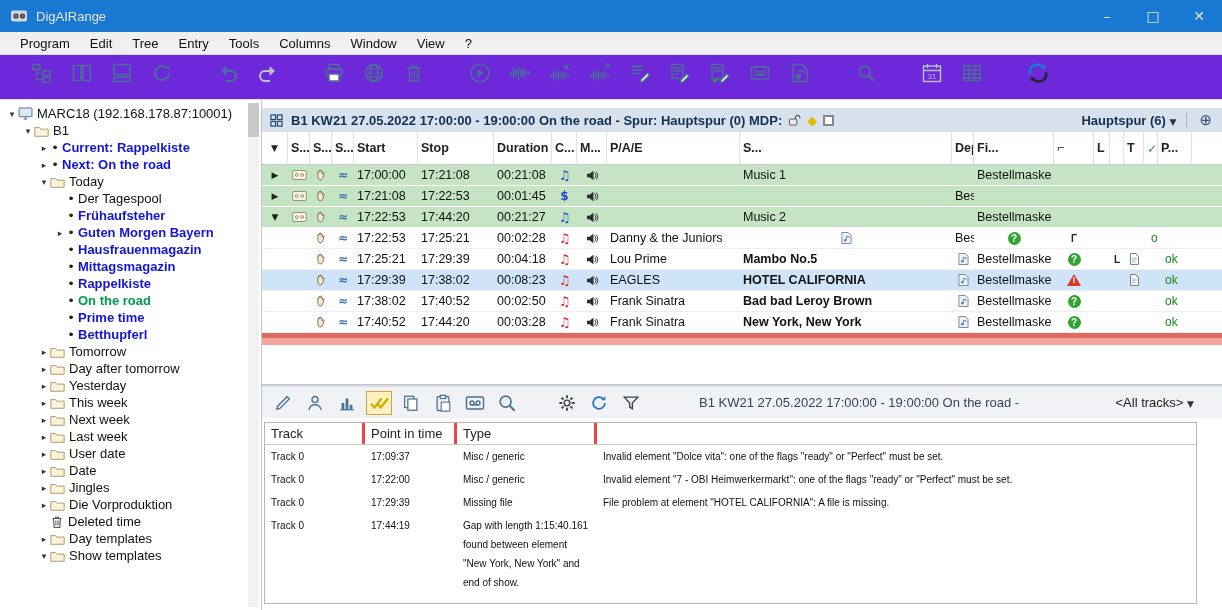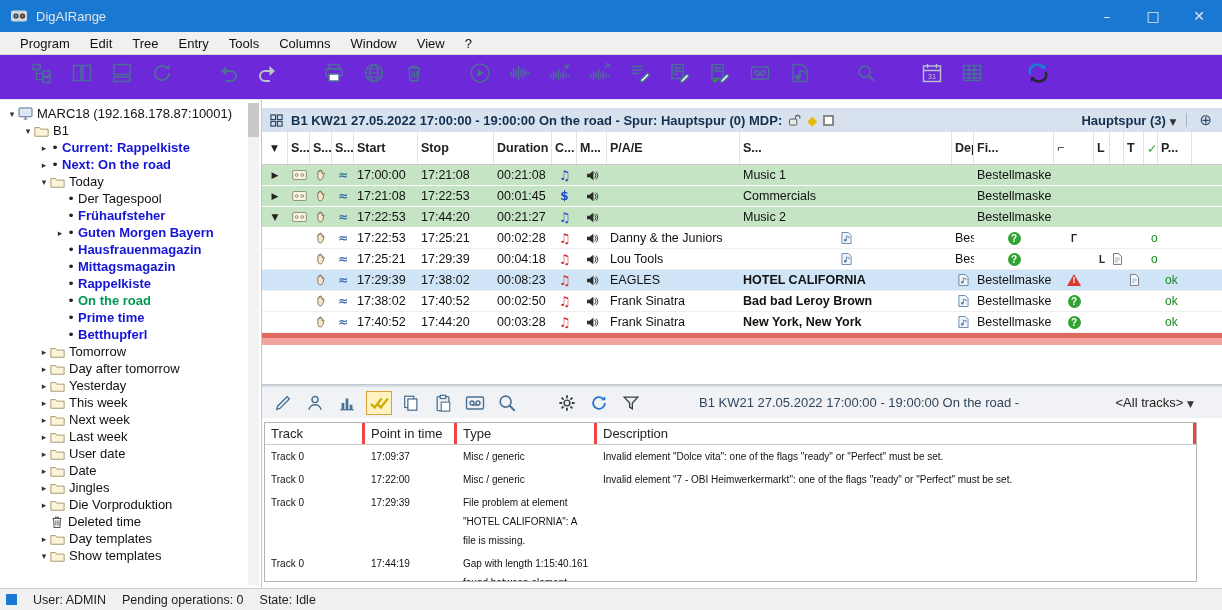--- a/index.html
+++ b/index.html
@@ -542,21 +542,21 @@
         <span id="lockIcon" style="display:flex">
             <svg viewBox="0 0 14 13" width="13" height="12">
               <rect x="1.5" y="5.5" width="8" height="6.5" rx="1" fill="#e8e8e8" stroke="#555"></rect>
               <path d="M8 5.5V3.8A2.5 2.5 0 0 1 12.8 3v2" fill="none" stroke="#555" stroke-width="1.2"></path>
             </svg>
           </span>
         <span class="diamond glyph">◆</span>
         <span class="sq"></span>
         <div class="spacer"></div>
         <span class="track-sel">
-          <b>Hauptspur (3)</b>
+          <b>Hauptspur (6)</b>
           <span class="dd">▼</span>
         </span>
         <span class="sep"></span>
         <span class="plus">⊕</span>
       </div>
 
       <div class="sched-cols" id="schedCols" style="grid-template-columns: 26px 22px 22px 22px 64px 76px 58px 25px 30px 133px 212px 22px 80px 40px 16px 14px 20px 14px 34px 1fr;">
           <div class="hcell first">▼</div>
           <div class="hcell">S...</div>
           <div class="hcell">S...</div>
@@ -658,21 +658,20 @@
             </div>
             <div class="scell center">
               <span style="display:flex">
                 <svg viewBox="0 0 14 12" width="13" height="11">
                   <path d="M1 4h2.8L8 .8v10.4L3.8 8H1z" fill="#2c2c2c"></path>
                   <path d="M9.5 3a4.5 4.5 0 0 1 0 6M11 1.8a6.5 6.5 0 0 1 0 8.4" fill="none" stroke="#2c2c2c" stroke-width="1"></path>
                 </svg>
               </span>
             </div>
             <div class="scell"></div>
-            <div class="scell">Commercials</div>
             <div class="scell center"></div>
             <div class="scell">Bestellmaske</div>
             <div class="scell center"></div>
             <div class="scell center"></div>
             <div class="scell center"></div>
             <div class="scell center"></div>
             <div class="scell center"></div>
             <div class="scell"></div>
             <div class="scell center"></div>
           </div>
@@ -797,21 +796,22 @@
               <span class="cat music2">♫</span>
             </div>
             <div class="scell center">
               <span style="display:flex">
                 <svg viewBox="0 0 14 12" width="13" height="11">
                   <path d="M1 4h2.8L8 .8v10.4L3.8 8H1z" fill="#2c2c2c"></path>
                   <path d="M9.5 3a4.5 4.5 0 0 1 0 6M11 1.8a6.5 6.5 0 0 1 0 8.4" fill="none" stroke="#2c2c2c" stroke-width="1"></path>
                 </svg>
               </span>
             </div>
-            <div class="scell">Lou Tools</div>
+            <div class="scell">Lou Prime</div>
+            <div class="scell  bold">Mambo No.5</div>
             <div class="scell center">
               <span style="display:flex">
                 <svg viewBox="0 0 12 13" width="11" height="12">
                   <path d="M1 .5h7L11 3.5v9H1z" fill="#eef3fa" stroke="#5a7aa0" stroke-width=".9"></path>
                   <circle cx="4.6" cy="9" r="1.3" fill="#5a7aa0"></circle>
                   <path d="M5.9 9V4.5l3 .7v1.6" fill="none" stroke="#5a7aa0" stroke-width=".9"></path>
                 </svg>
               </span>
             </div>
             <div class="scell">Bestellmaske</div>
@@ -1089,51 +1089,45 @@
           <span>&lt;All tracks&gt;</span>
           <span class="dd">▼</span>
         </span>
       </div>
 
       <div class="msg-table">
         <div class="msg-head" id="msgHead">
             <div class="mcell">Track</div>
             <div class="mcell">Point in time</div>
             <div class="mcell">Type</div>
-            <div class="mcell">Description</div>
           </div>
         <div id="msgRows">
             <div class="msg-row">
               <div class="mcell">Track 0</div>
               <div class="mcell">17:09:37</div>
               <div class="mcell">Misc / generic</div>
               <div class="mcell">Invalid element "Dolce vita": one of the flags "ready" or "Perfect" must be set.</div>
             </div>
             <div class="msg-row">
               <div class="mcell">Track 0</div>
               <div class="mcell">17:22:00</div>
               <div class="mcell">Misc / generic</div>
               <div class="mcell">Invalid element "7 - OBI Heimwerkermarkt": one of the flags "ready" or "Perfect" must be set.</div>
             </div>
             <div class="msg-row">
               <div class="mcell">Track 0</div>
               <div class="mcell">17:29:39</div>
+              <div class="mcell">Missing file</div>
               <div class="mcell">File problem at element "HOTEL CALIFORNIA": A file is missing.</div>
             </div>
             <div class="msg-row">
               <div class="mcell">Track 0</div>
               <div class="mcell">17:44:19</div>
               <div class="mcell">Gap with length 1:15:40.161 found between element "New York, New York" and end of show.</div>
             </div>
           </div>
       </div>
 
     </div>
   </div>
 
-  <div class="statusbar">
-    <span class="status-square"></span>
-    <span>User: ADMIN</span>
-    <span>Pending operations: 0</span>
-    <span>State: Idle</span>
-  </div>
 
 </div>
 
 </body></html>

